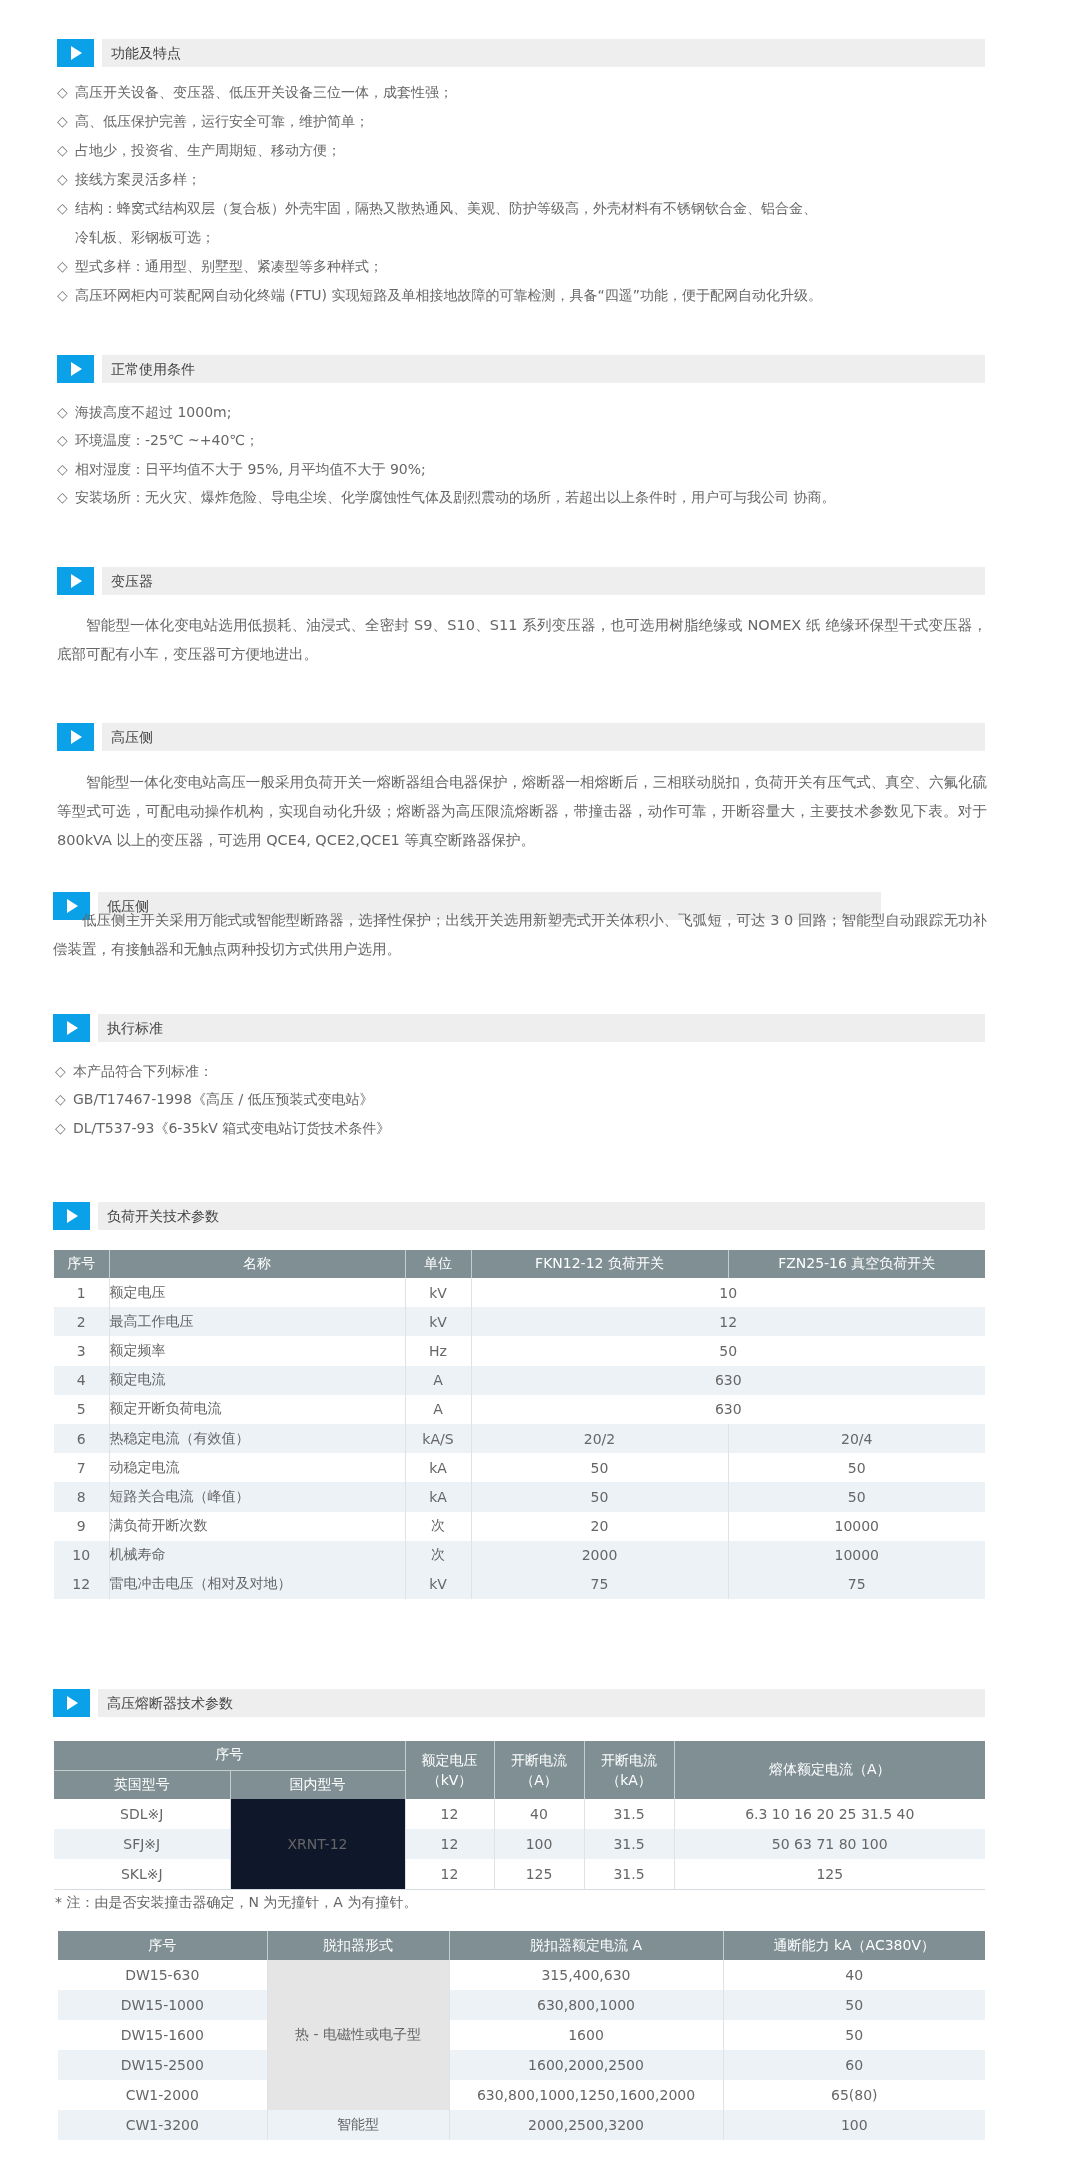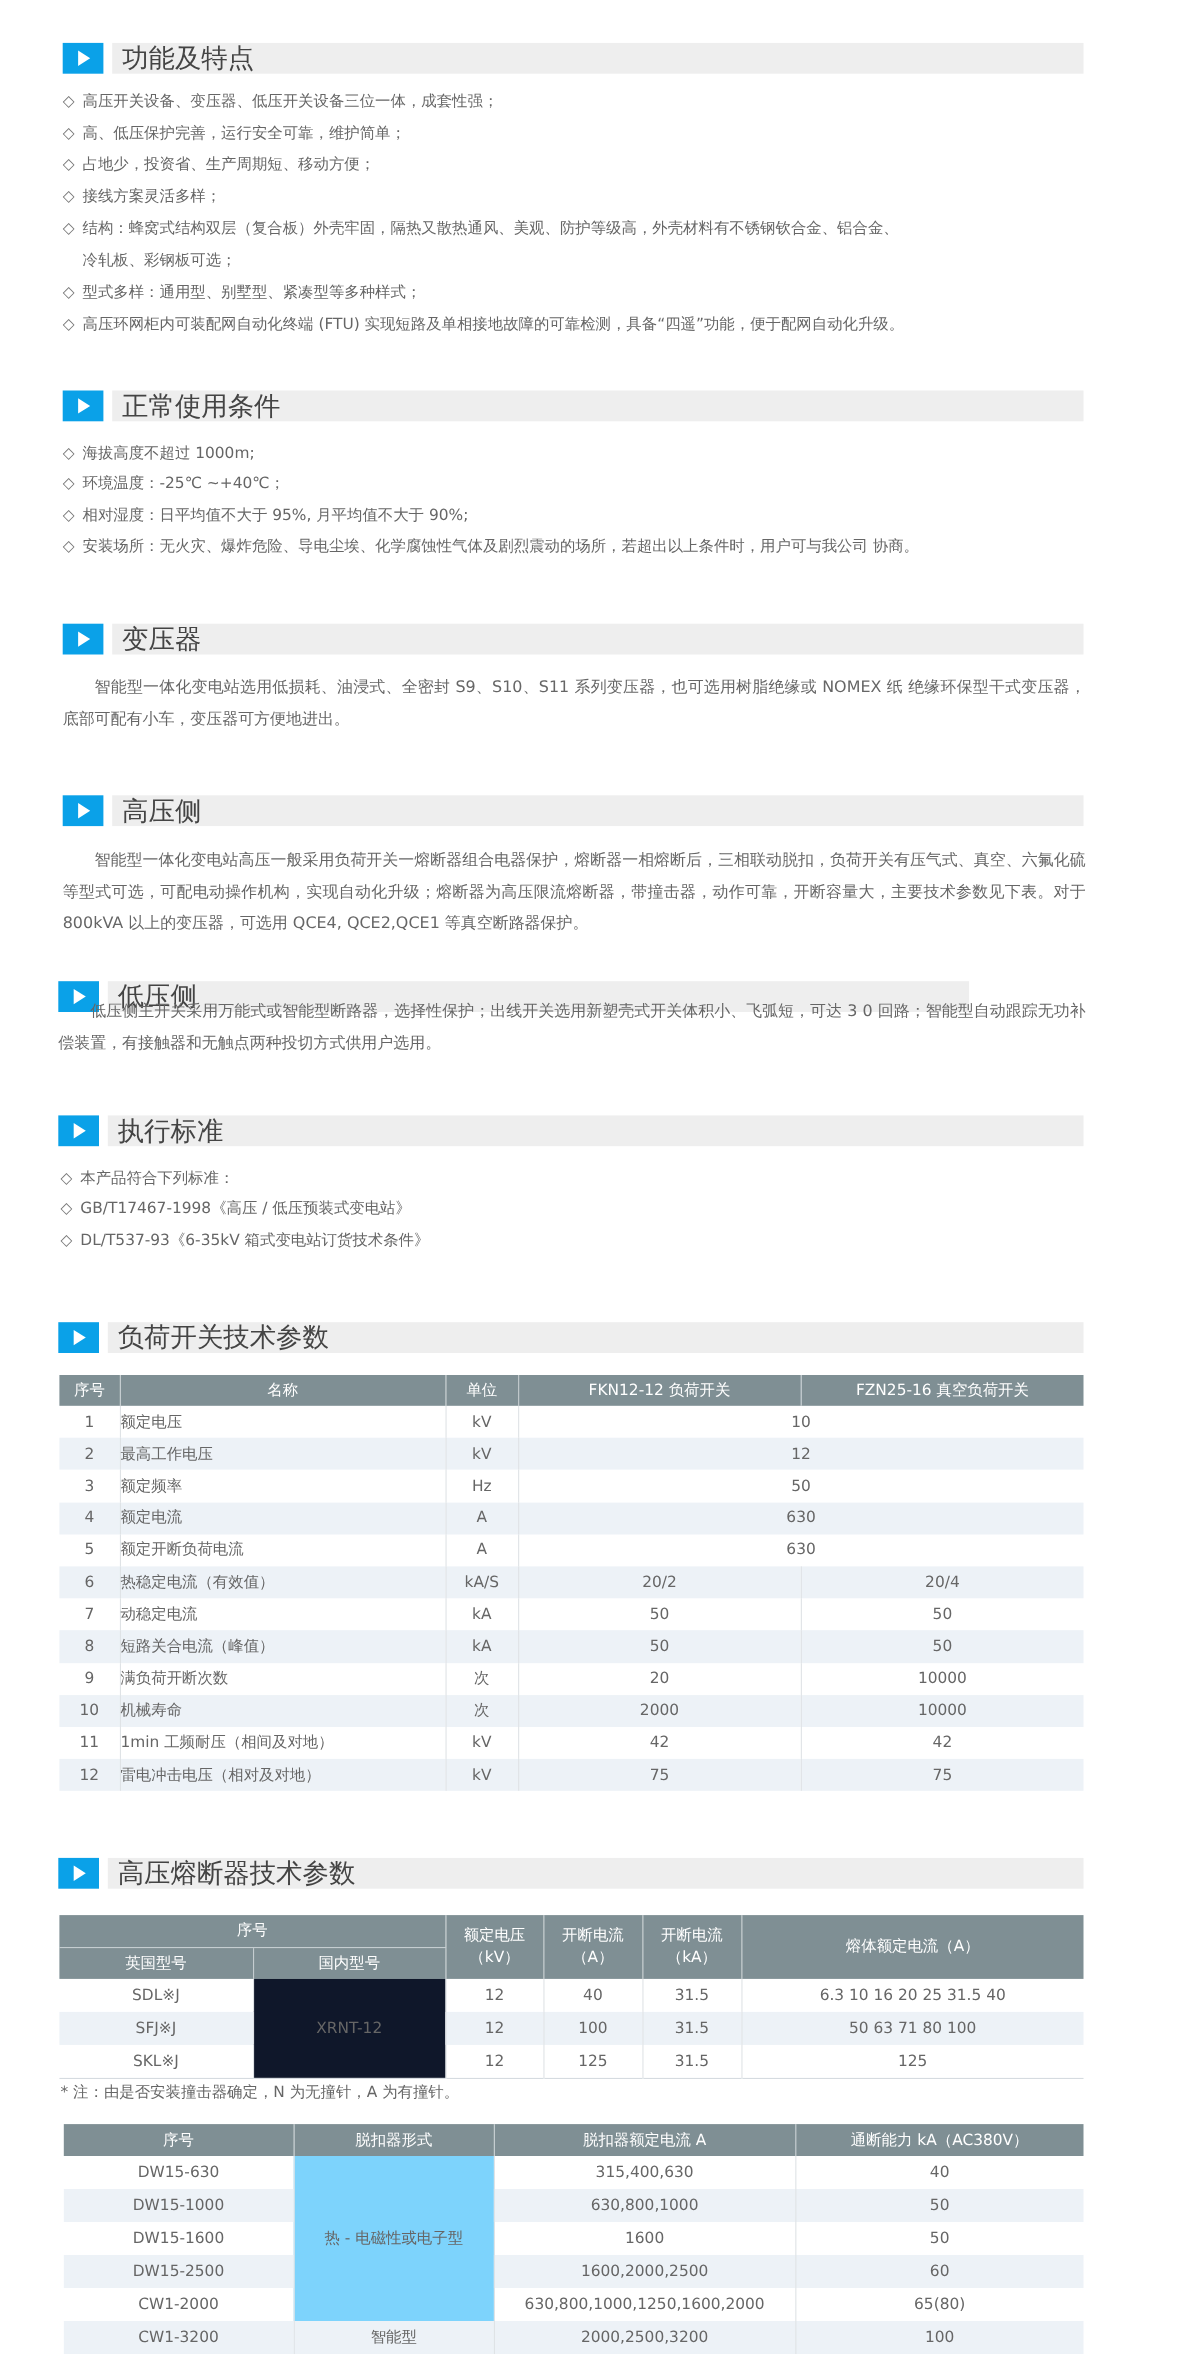--- a/index.html
+++ b/index.html
@@ -3,21 +3,21 @@
 <meta charset="utf-8">
 <style>
   * { margin: 0; padding: 0; box-sizing: border-box; }
   html, body { width: 1079px; height: 2159px; background: #ffffff; overflow: hidden; }
   body { position: relative; font-family: "DejaVu Sans", "Liberation Sans", sans-serif; color: #666666; }
 
   .sec-head { position: absolute; left: 57px; width: 928px; height: 28px; }
   .sec-head .box { position: absolute; left: 0; top: 0; width: 37px; height: 28px; background: #0aa1e8; }
   .sec-head .box::after { content: ""; position: absolute; left: 14px; top: 7px; border-left: 11px solid #ffffff; border-top: 7px solid transparent; border-bottom: 7px solid transparent; }
   .sec-head .bar { position: absolute; left: 45px; top: 0; right: 0; height: 28px; background: #eeeeee; }
-  .sec-head .title { position: absolute; left: 54px; top: 0; line-height: 28px; font-size: 24px; color: #444444; white-space: nowrap; }
+  .sec-head .title { position: absolute; left: 54px; top: 0; line-height: 28px; font-size: 14px; color: #444444; white-space: nowrap; }
 
   .line { position: absolute; left: 57px; font-size: 14px; line-height: 20px; color: #666666; white-space: nowrap; }
   .line .dia { display: inline-block; width: 18px; color: #777777; }
   .line.cont { left: 75px; }
   .para { position: absolute; left: 57px; width: 930px; font-size: 14.5px; line-height: 29px; color: #666666; text-align: justify; text-indent: 2em; }
 
   table { position: absolute; border-collapse: collapse; font-size: 14px; color: #666666; table-layout: fixed; }
   th { background: #7f8f94; color: #ffffff; font-weight: normal; text-align: center; border-left: 1px solid #c5cdd0; padding: 0; }
   th:first-child { border-left: none; }
   td { text-align: center; padding: 0; border-left: 1px solid #dfe3e6; }
@@ -165,27 +165,20 @@
       <td>次</td>
       <td>20</td>
       <td>10000</td>
     </tr>
     <tr class="alt" style="height:29.2px">
       <td>10</td>
       <td class="left">机械寿命</td>
       <td>次</td>
       <td>2000</td>
       <td>10000</td>
-    </tr>
-    <tr style="height:29.2px">
-      <td>11</td>
-      <td class="left">1min 工频耐压（相间及对地）</td>
-      <td>kV</td>
-      <td>42</td>
-      <td>42</td>
     </tr>
     <tr class="alt" style="height:29.2px">
       <td>12</td>
       <td class="left">雷电冲击电压（相对及对地）</td>
       <td>kV</td>
       <td>75</td>
       <td>75</td>
     </tr>
   </tbody>
 </table>
@@ -257,21 +250,21 @@
     <tr style="height:29px">
       <th>序号</th>
       <th>脱扣器形式</th>
       <th>脱扣器额定电流 A</th>
       <th>通断能力 kA（AC380V）</th>
     </tr>
   </thead>
   <tbody>
     <tr style="height:30px">
       <td>DW15-630</td>
-      <td rowspan="5" style="background:#7dd3fc">热 - 电磁性或电子型</td>
+      <td rowspan="5" style="background:#e5e5e5">热 - 电磁性或电子型</td>
       <td>315,400,630</td>
       <td>40</td>
     </tr>
     <tr class="alt" style="height:30px">
       <td>DW15-1000</td>
       <td>630,800,1000</td>
       <td>50</td>
     </tr>
     <tr style="height:30px">
       <td>DW15-1600</td>

